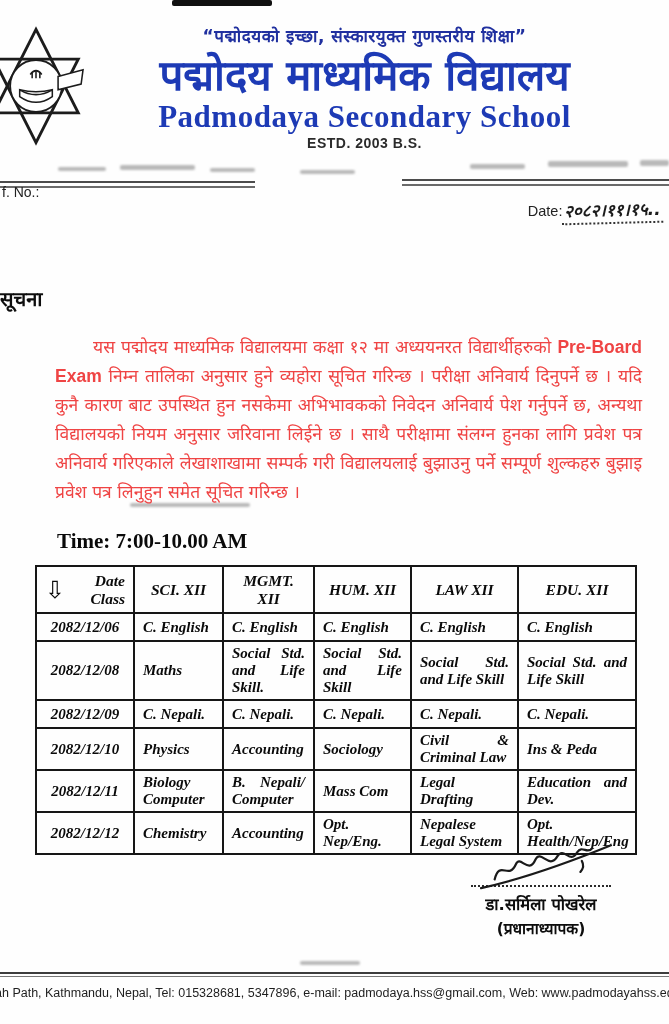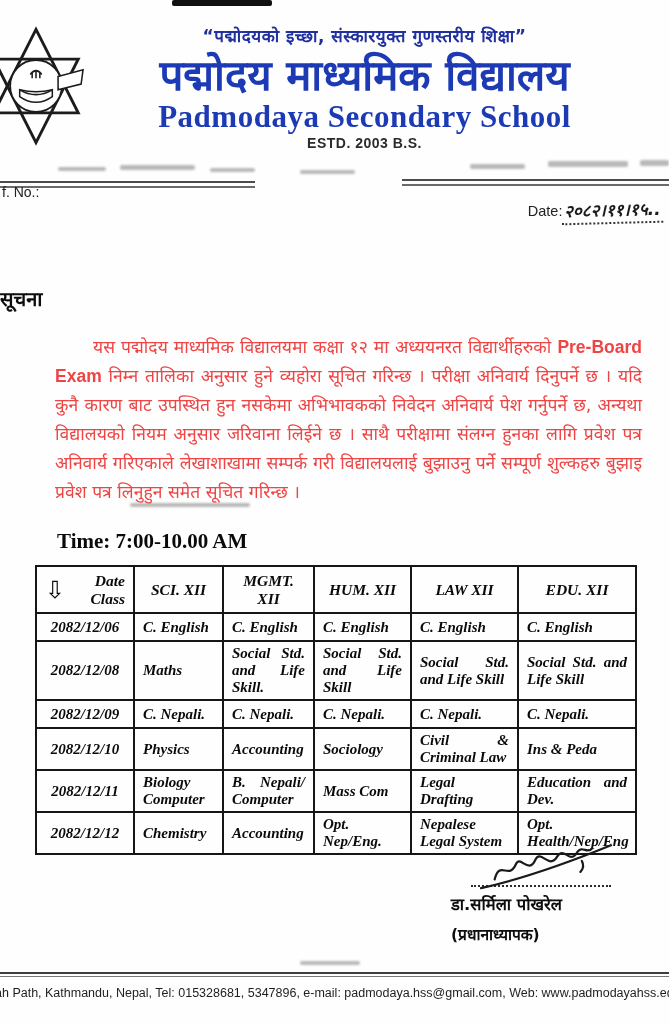--- a/index.html
+++ b/index.html
@@ -65,26 +65,26 @@
   .schedule th, .schedule td { border:2px solid #161616; vertical-align:middle; padding:3px 8px; }
   .schedule th { height:47px; font-size:15.5px; }
   .corner-cell { padding:2px 6px; }
   .corner-inner { display:flex; align-items:center; gap:6px; }
   .corner-arrow { font-style:normal; font-weight:normal; font-size:24px; line-height:1;
                   font-family:"DejaVu Sans", sans-serif; }
   .corner-labels { flex:1; text-align:right; line-height:1.15; }
   .date-cell { text-align:center; height:28px; }
   .subj-cell { text-align:justify; }
   
-  .signature { position:absolute; right:38px; top:843px; width:180px; }
+  .signature { position:absolute; right:38px; top:843px; width:180px; text-align:center; }
   .sig-scribble { display:block; margin:0 auto -6px auto; transform:rotate(-3deg); }
   .sig-dots { width:140px; margin:0 auto; border-bottom:2.5px dotted #2a2a2a; height:4px; }
   .sig-name { margin-top:5px; font-size:16.5px; font-weight:bold; color:#0d0d0d;
               font-family:"DejaVu Sans", sans-serif; white-space:nowrap; }
-  .sig-title { margin-top:8px; font-size:15.5px; font-weight:bold; color:#0d0d0d;
+  .sig-title { margin-top:2px; font-size:15.5px; font-weight:bold; color:#0d0d0d;
                font-family:"DejaVu Sans", sans-serif; }
   
   .footer-rule { position:absolute; left:0; right:0; top:972px; height:5px;
                  border-top:2px solid #3d3d3d; border-bottom:1px solid #777; }
   .footer-text { position:absolute; left:-5px; right:0; top:986px; font-size:12.5px;
                  color:#1e1e1e; white-space:nowrap; }
 </style>
 </head>
 <body>
 

